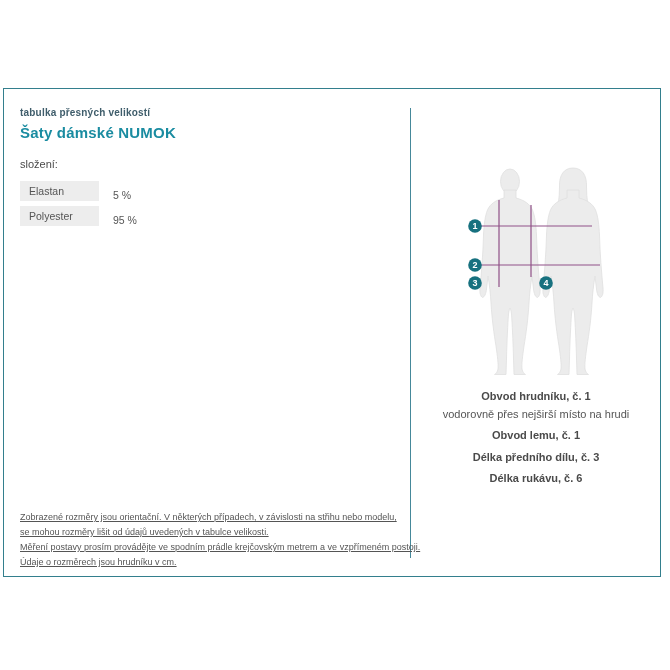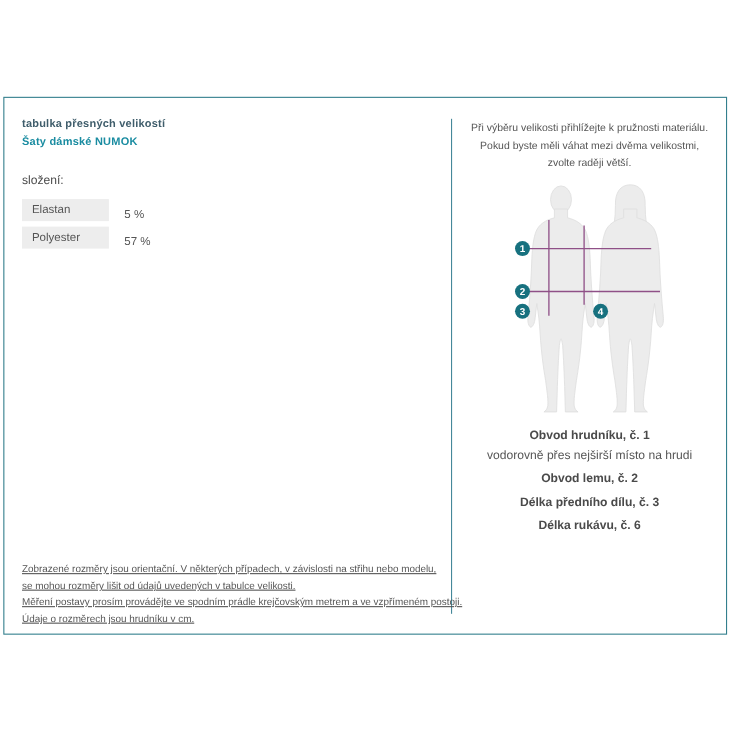--- a/index.html
+++ b/index.html
@@ -15,21 +15,21 @@
     position:absolute;left:410px;top:108px;width:1px;height:450px;
     background:#45889a;
   }
   
   .subtitle{
     position:absolute;left:20px;top:107px;
     font-size:10px;font-weight:bold;color:#3f5d6b;letter-spacing:0.2px;
   }
   .title{
     position:absolute;left:20px;top:124px;margin:0;
-    font-size:10px;font-weight:bold;color:#1a8ca1;letter-spacing:0.2px;
+    font-size:15px;font-weight:bold;color:#1a8ca1;letter-spacing:0.2px;
   }
   .comp-heading{
     position:absolute;left:20px;top:158px;
     font-size:11px;font-weight:normal;color:#4a4a4a;
   }
   .comp-table{position:absolute;left:20px;top:181px;width:200px;}
   .comp-row{display:flex;align-items:flex-end;margin-bottom:5px;height:20px;}
   .comp-cell-label{
     width:70px;height:20px;line-height:20px;background:#ededed;
     padding-left:9px;font-size:10.5px;color:#555555;
@@ -66,36 +66,31 @@
   <h1 class="title">Šaty dámské NUMOK</h1>
   <div class="comp-heading">složení:</div>
 
   <div class="comp-table">
     <div class="comp-row">
       <div class="comp-cell-label">Elastan</div>
       <div class="comp-cell-value">5 %</div>
     </div>
     <div class="comp-row">
       <div class="comp-cell-label">Polyester</div>
-      <div class="comp-cell-value">57 %</div>
+      <div class="comp-cell-value">95 %</div>
     </div>
   </div>
 
   <div class="disclaimer">
     <span>Zobrazené rozměry jsou orientační. V některých případech, v závislosti na střihu nebo modelu,</span>
     <span>se mohou rozměry lišit od údajů uvedených v tabulce velikosti.</span>
     <span>Měření postavy prosím provádějte ve spodním prádle krejčovským metrem a ve vzpřímeném postoji.</span>
     <span>Údaje o rozměrech jsou hrudníku v cm.</span>
   </div>
 
-  <div class="advice">
-    <span>Při výběru velikosti přihlížejte k pružnosti materiálu.</span>
-    <span>Pokud byste měli váhat mezi dvěma velikostmi,</span>
-    <span>zvolte raději větší.</span>
-  </div>
 
   <svg class="figure" width="160" height="218" viewBox="0 0 160 218">
     <defs>
       <path id="bodyShape" d="M 39,28 L 39,36
         C 31,38 25,42 22.5,48 C 20,54 19,63 18.5,73
         C 18,92 16.5,110 15,126 C 14.5,131 15.5,134.5 17.5,135.5
         C 19.5,135 21,132 21.5,127 L 23,114
         C 24.5,123 25.5,132 26,141 C 27,158 29,172 31,184
         C 32.5,195 33.5,202 33,207 C 32.5,210 31,211.5 29.5,212.5
         L 41,212.5 L 41.5,196 C 42,178 42.8,162 43.5,152
@@ -139,17 +134,17 @@
     </g>
     <g>
       <circle cx="81" cy="121" r="6.8" fill="#17717f"></circle>
       <text x="81" y="124.4" text-anchor="middle" font-size="9" font-weight="bold" fill="#ffffff">4</text>
     </g>
   </svg>
 
   <div class="measurements">
     <div class="m-title">Obvod hrudníku, č. 1</div>
     <div class="m-note">vodorovně přes nejširší místo na hrudi</div>
-    <div class="m-title m-gap-a">Obvod lemu, č. 2</div>
+    <div class="m-title m-gap-a">Obvod lemu, č. 1</div>
     <div class="m-title m-gap-b">Délka předního dílu, č. 3</div>
     <div class="m-title m-gap-a">Délka rukávu, č. 6</div>
   </div>
 </div>
 
 </body></html>

